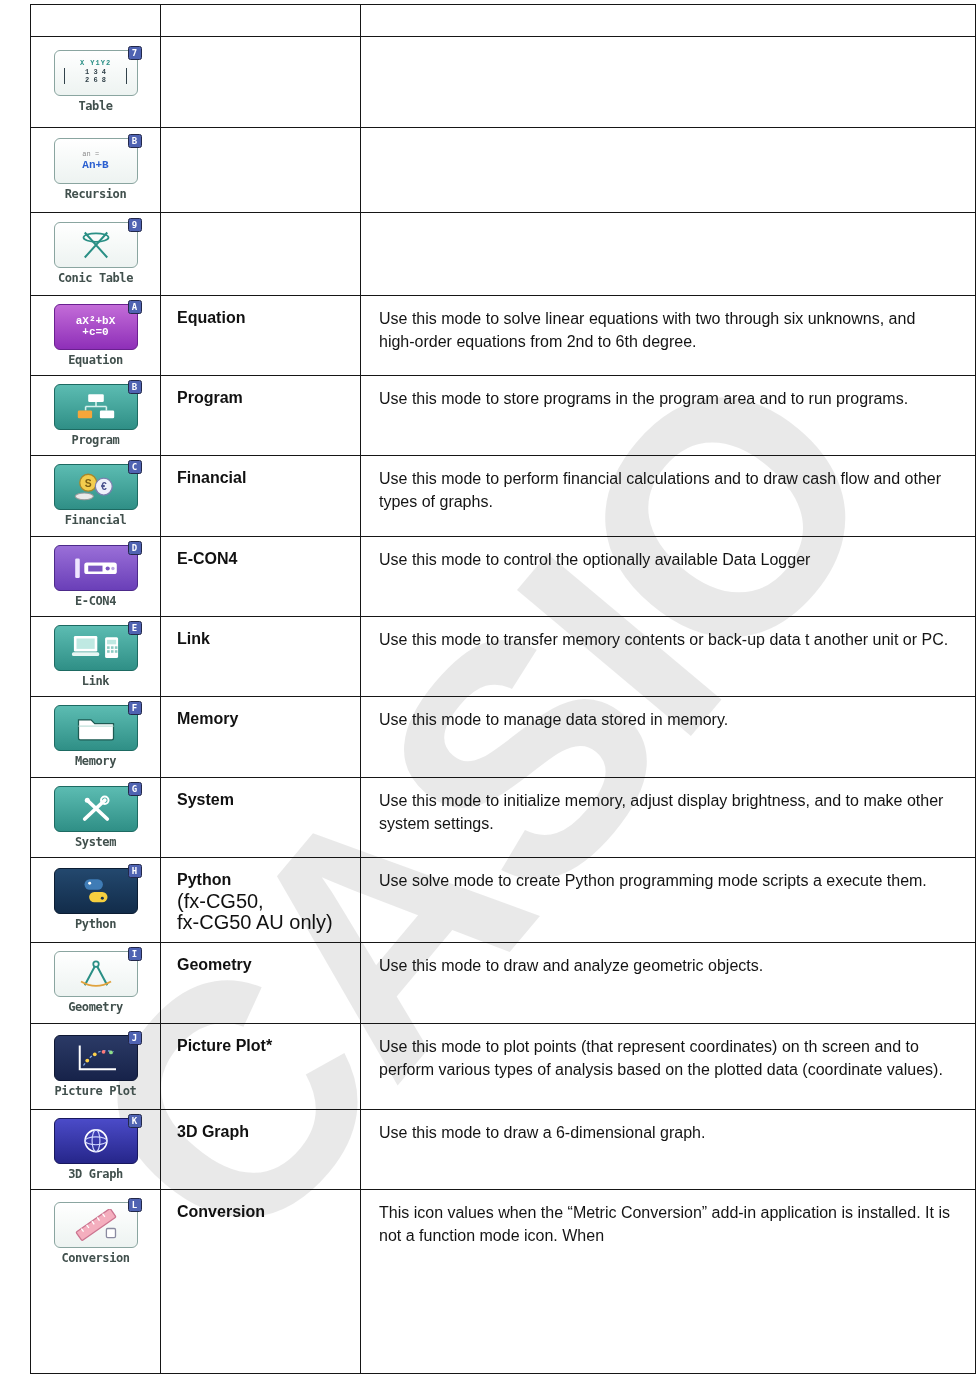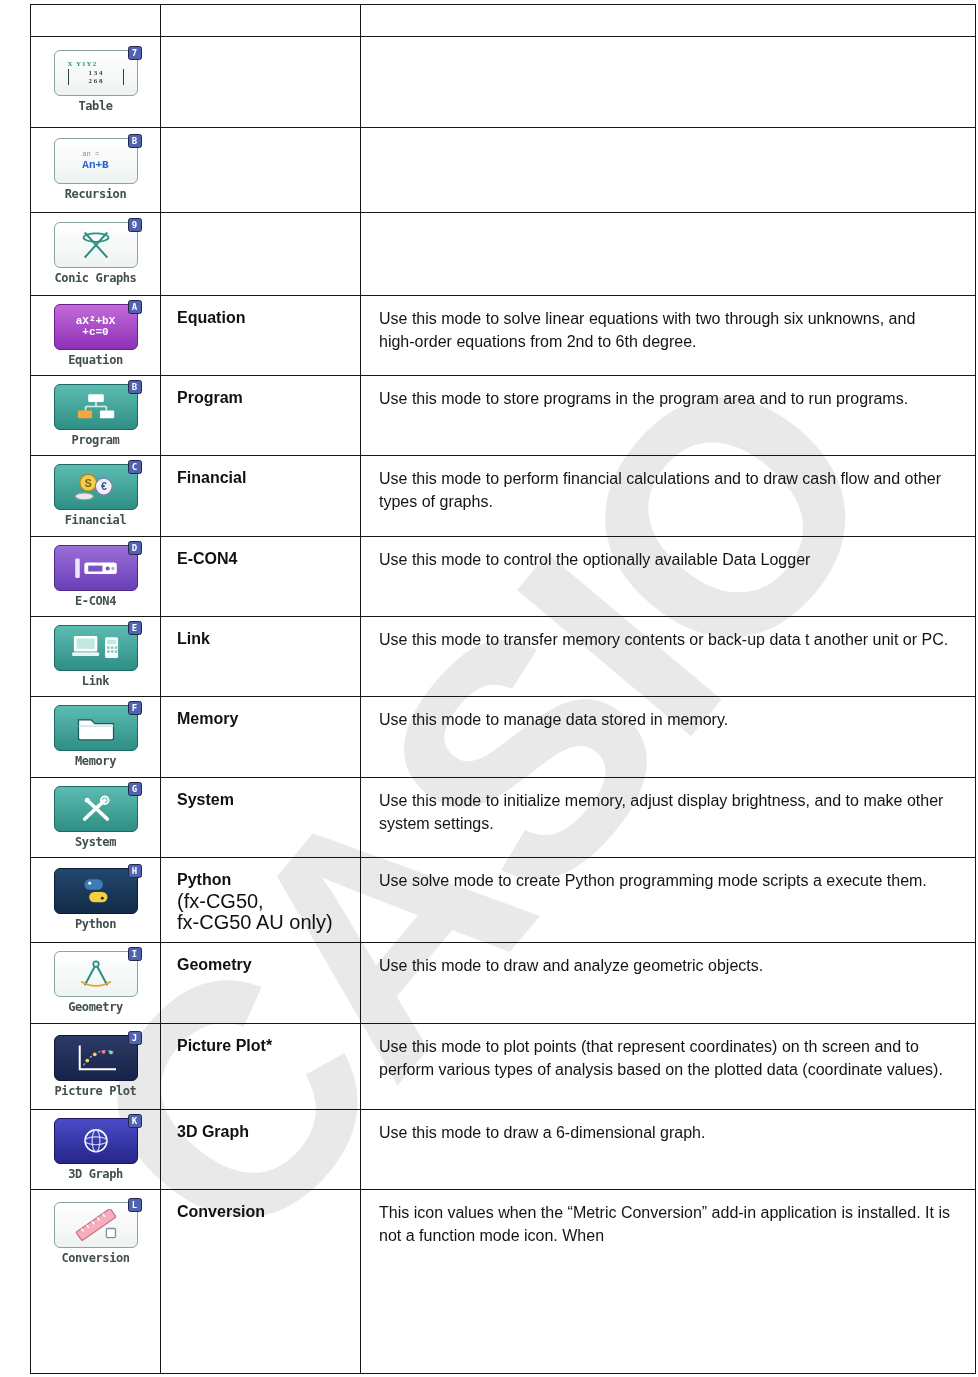--- a/index.html
+++ b/index.html
@@ -61,21 +61,21 @@
     text-align:center;
   }
   .ilabel {
     margin-top:3px; 
     font:bold 12px "DejaVu Sans Mono", monospace;
     color:#41504d; letter-spacing:-0.4px; white-space:nowrap;
   }
   .gsvg { display:block; }
 
   
-  .g-table { font-family:Liberation Serif, serif; font-weight:bold; text-align:left; }
+  .g-table { font-family:Liberation Mono, monospace; font-weight:bold; text-align:center; }
   .g-table .g-hdr { font-size:7px; color:#2a8f85; letter-spacing:1px; line-height:9px; }
   .g-table .g-matrix {
     display:inline-block; border-left:1.5px solid #31424a; border-right:1.5px solid #31424a;
     padding:0 20px; font-size:7px; color:#31424a; line-height:8px;
   }
   .g-rec { font-family:Liberation Mono, monospace; text-align:center; }
   .g-rec .g-rec1 { font-size:7px; color:#8a8a8a; text-align:left; line-height:9px; }
   .g-rec .g-rec2 { font-size:11px; font-weight:bold; color:#2a5fd0; line-height:13px; }
   .g-eq { font-family:Liberation Mono, monospace; font-weight:bold;
           font-size:11px; line-height:11px; color:#ffffff; text-align:center; }
@@ -139,21 +139,21 @@
   <tr class="h-83">
     <td class="c-icon">
       <div class="iconbox">
         <div class="tile t-light">
           <svg class="gsvg" width="50" viewBox="0 0 40 24">
             <path d="M11 2 L29 22 M29 2 L11 22" stroke="#2a8f85" stroke-width="1.6" fill="none"></path>
             <ellipse cx="20" cy="6" rx="10" ry="3.4" stroke="#2a8f85" stroke-width="1.4" fill="none"></ellipse>
           </svg>
           <div class="badge">9</div>
         </div>
-        <div class="ilabel">Conic Graphs</div>
+        <div class="ilabel">Conic Table</div>
       </div>
     </td>
     <td class="c-mode"><span class="mode-name"></span></td>
     <td class="c-desc"><span class="desc-text"></span></td>
   </tr>
 
   <tr class="h-80">
     <td class="c-icon">
       <div class="iconbox">
         <div class="tile t-purple">

